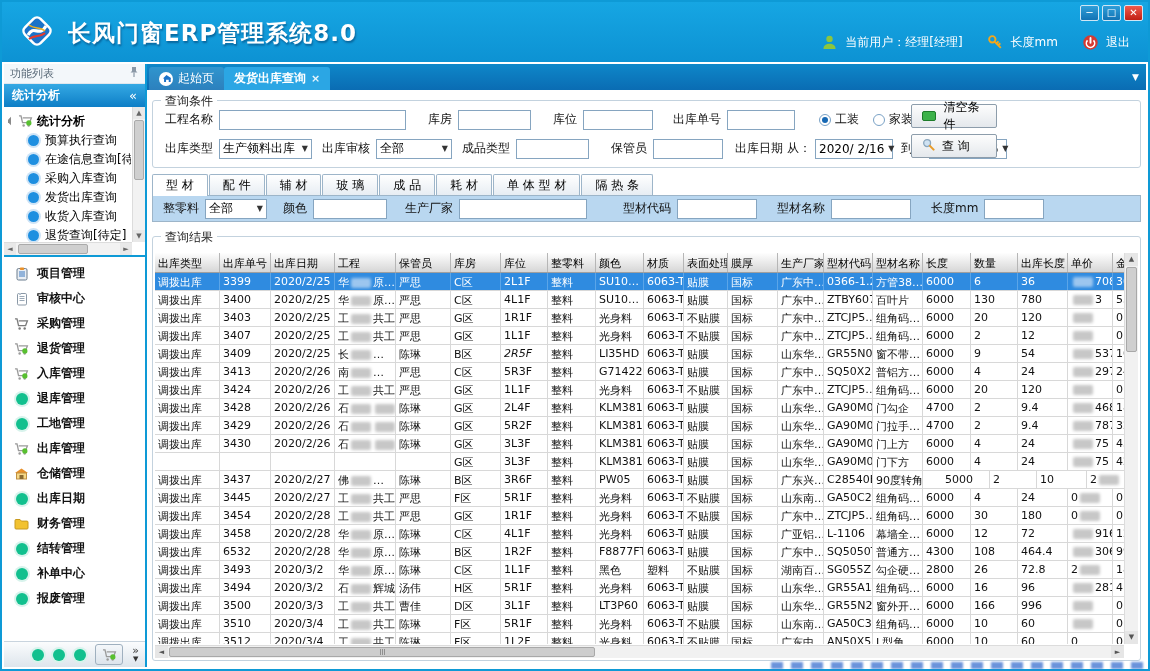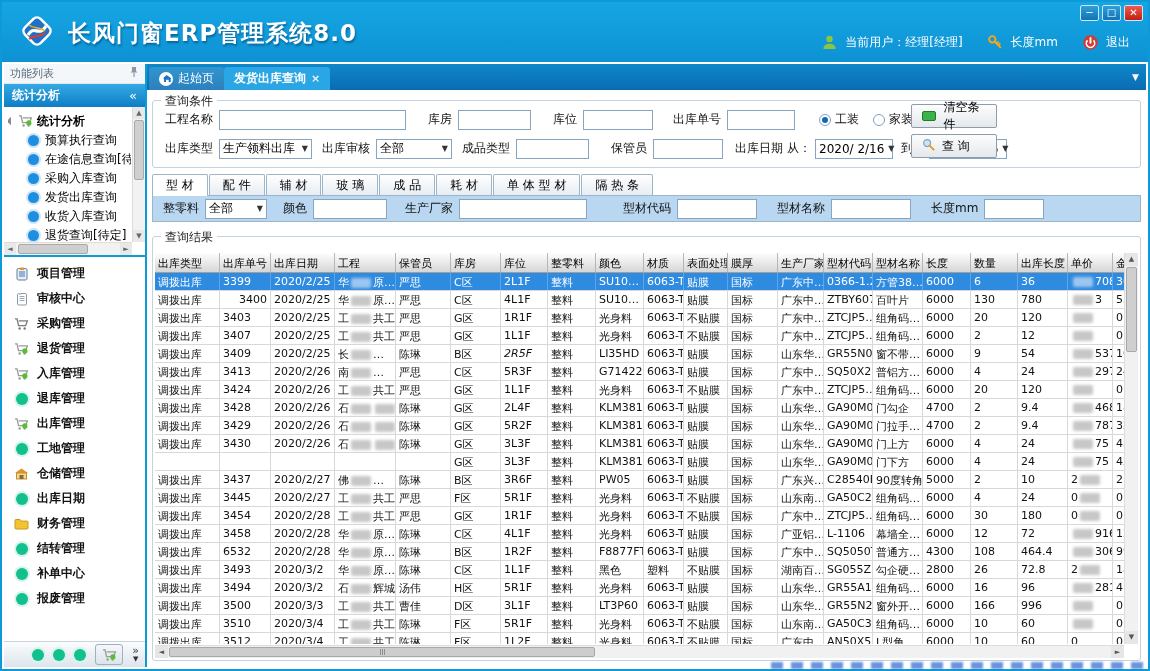--- a/index.html
+++ b/index.html
@@ -299,34 +299,34 @@
             <span>入库管理</span>
           </div>
           <div class="menu-item">
             <span class="micon">
               <span class="tealc"></span>
             </span>
             <span>退库管理</span>
           </div>
           <div class="menu-item">
             <span class="micon">
+              <span class="tealc"></span>
+            </span>
+            <span>工地管理</span>
+          </div>
+          <div class="menu-item">
+            <span class="micon">
               <svg width="15" height="14" viewBox="0 0 16 15">
                 <path d="M1 2h2.2l1.6 7.2h7.6l1.9-5H5" fill="none" stroke="#9a9a9a" stroke-width="1.4"></path>
                 <circle cx="6" cy="12.3" r="1.3" fill="#9a9a9a"></circle>
                 <circle cx="11.4" cy="12.3" r="1.3" fill="#9a9a9a"></circle>
                 <circle cx="11.6" cy="9.6" r="2.8" fill="#58c030"></circle>
               </svg>
             </span>
             <span>出库管理</span>
-          </div>
-          <div class="menu-item">
-            <span class="micon">
-              <span class="tealc"></span>
-            </span>
-            <span>工地管理</span>
           </div>
           <div class="menu-item">
             <span class="micon">
               <svg width="15" height="13" viewBox="0 0 15 13">
                 <path d="M1 6 7.5 1.5 14 6z" fill="#e8902a"></path>
                 <rect x="2.5" y="6" width="10" height="6" fill="#f6d887" stroke="#c09040"></rect>
                 <rect x="5.5" y="8" width="4" height="4" fill="#8a6a30"></rect>
               </svg>
             </span>
             <span>仓储管理</span>
@@ -531,21 +531,21 @@
                   <div class="td" style="width: 49px;">0366-1.2</div>
                   <div class="td" style="width: 50px;">方管38…</div>
                   <div class="td" style="width: 48px;">6000</div>
                   <div class="td" style="width: 47px;">6</div>
                   <div class="td" style="width: 50px;">36</div>
                   <div class="td" style="width: 45px;"><span class="redact"></span>708</div>
                   <div class="td" style="width: 40px;">308</div>
                 </div>
                 <div class="tr">
                   <div class="td" style="width: 65px;">调拨出库</div>
-                  <div class="td" style="width: 51px; text-align: right;">3400</div>
+                  <div class="td" style="width: 51px;">3400</div>
                   <div class="td" style="width: 64px;">2020/2/25</div>
                   <div class="td" style="width: 61px;">华<span class="redact"></span>原…</div>
                   <div class="td" style="width: 55px;">严思</div>
                   <div class="td" style="width: 50px;">C区</div>
                   <div class="td" style="width: 47px;">4L1F</div>
                   <div class="td" style="width: 48px;">整料</div>
                   <div class="td" style="width: 48px;">SU10…</div>
                   <div class="td" style="width: 40px;">6063-T5</div>
                   <div class="td" style="width: 44px;">贴膜</div>
                   <div class="td" style="width: 50px;">国标</div>
@@ -765,21 +765,21 @@
                   <div class="td" style="width: 50px;">B区</div>
                   <div class="td" style="width: 47px;">3R6F</div>
                   <div class="td" style="width: 48px;">整料</div>
                   <div class="td" style="width: 48px;">PW05</div>
                   <div class="td" style="width: 40px;">6063-T5</div>
                   <div class="td" style="width: 44px;">贴膜</div>
                   <div class="td" style="width: 50px;">国标</div>
                   <div class="td" style="width: 46px;">广东兴…</div>
                   <div class="td" style="width: 49px;">C28540B</div>
                   <div class="td" style="width: 50px;">90度转角</div>
-                  <div class="td" style="width: 48px;">5000</div>
+                  <div class="td" style="width: 48px; margin-left: 19px;">5000</div>
                   <div class="td" style="width: 47px;">2</div>
                   <div class="td" style="width: 50px;">10</div>
                   <div class="td" style="width: 45px;">2<span class="redact"></span></div>
                   <div class="td" style="width: 40px;">216</div>
                 </div>
                 <div class="tr">
                   <div class="td" style="width: 65px;">调拨出库</div>
                   <div class="td" style="width: 51px;">3445</div>
                   <div class="td" style="width: 64px;">2020/2/27</div>
                   <div class="td" style="width: 61px;">工<span class="redact"></span>共工程</div>

